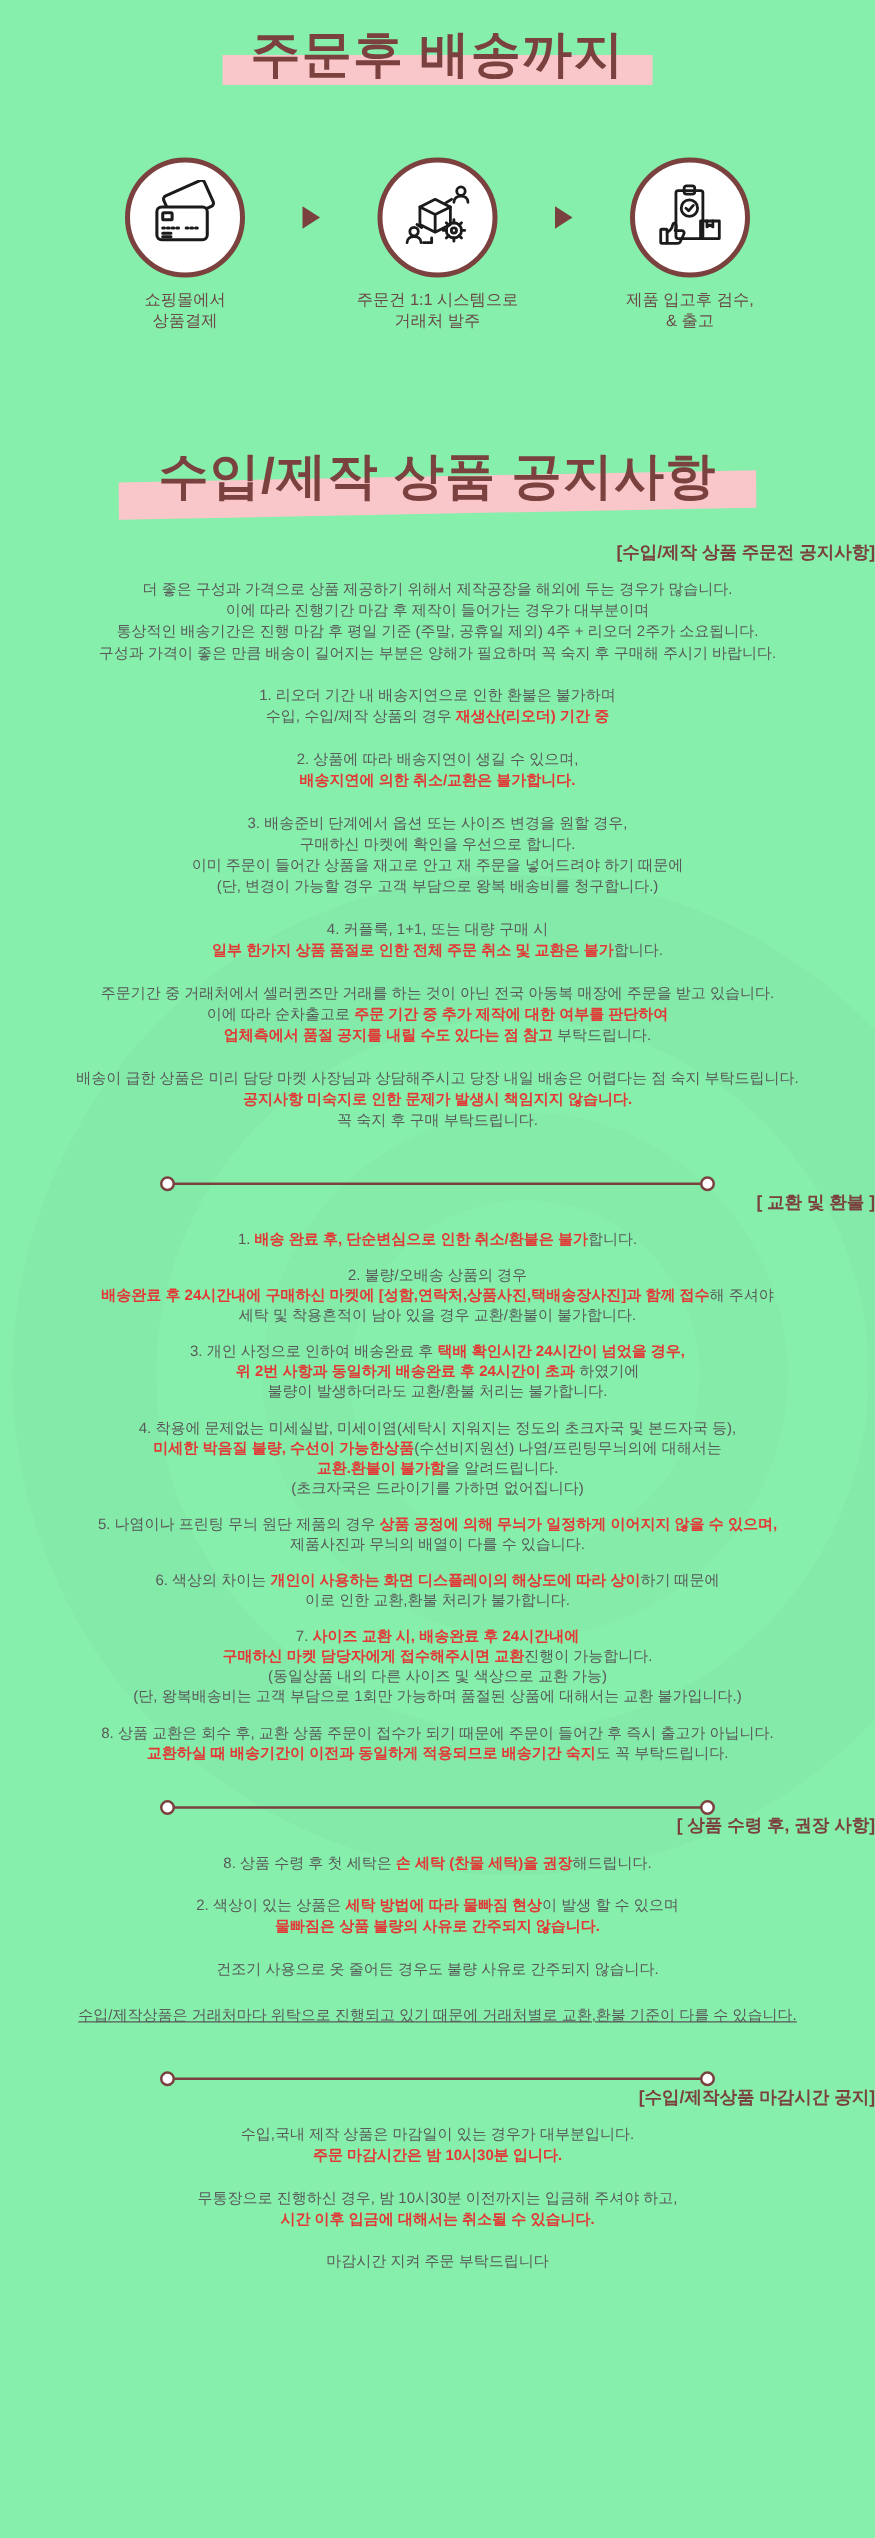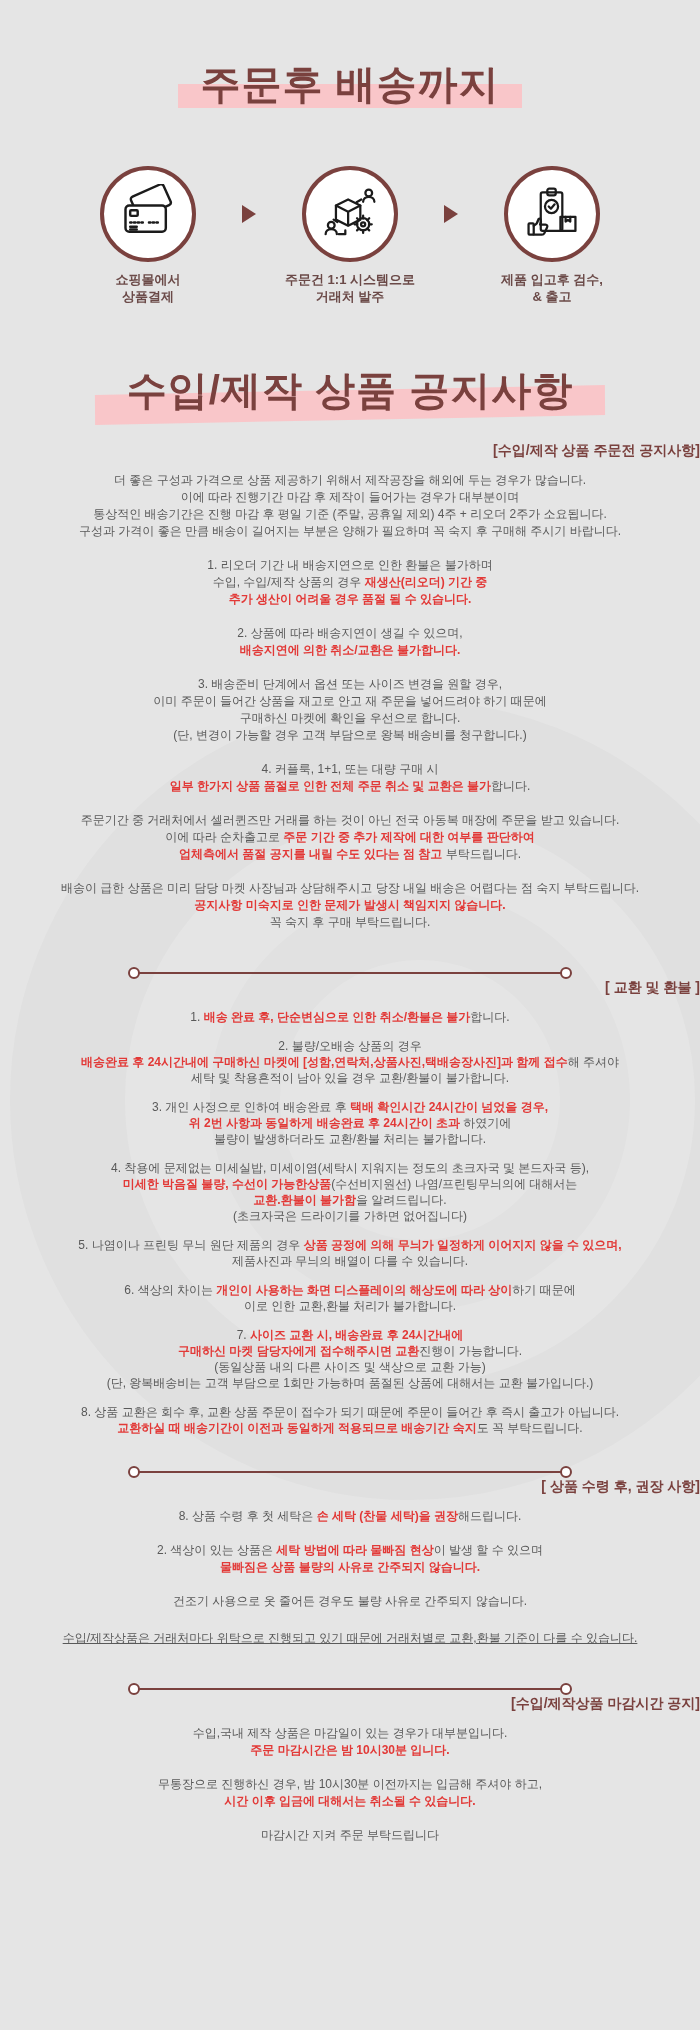--- a/index.html
+++ b/index.html
@@ -5,41 +5,41 @@
   :root{
     --brand-brown:#7a413e;
     --highlight-pink:#f9c6c9;
     --body-gray:#595959;
     --accent-red:#e23937;
     --label-brown:#6b4a48;
     --icon-ink:#1b1b1b;
   }
   *{margin:0;padding:0;box-sizing:border-box;}
   body{background:#fff;font-family:"Liberation Sans","DejaVu Sans",sans-serif;}
-  .page{position:relative;width:700px;height:2030px;margin:0 auto;background:#e5e5e5;overflow:hidden;padding-top:62px;}
+  .page{position:relative;width:700px;height:2030px;margin:0 auto;background:#86efac;overflow:hidden;padding-top:22px;}
   .content{position:relative;z-index:1;text-align:center;}
   
   .wm{position:absolute;z-index:0;border-radius:50%;pointer-events:none;}
   .wm1{left:10px;top:700px;width:800px;height:800px;border:115px solid rgba(90,90,90,0.03);}
   .wm2{left:210px;top:890px;width:420px;height:420px;border:70px solid rgba(90,90,90,0.022);}
 
   
   .big-title{font-size:40px;font-weight:900;color:var(--brand-brown);letter-spacing:1px;line-height:1.1;}
   .hl-wrap{position:relative;display:inline-block;padding:0 6px;}
   .hl-bar{position:absolute;z-index:-1;background:var(--highlight-pink);}
   .bar1{left:-16px;right:-16px;bottom:-2px;height:24px;}
   .bar2{left:-26px;right:-26px;bottom:-8px;height:30px;transform:skewY(-0.7deg) rotate(-0.4deg);}
-  .title2-wrap{margin-top:63px;}
+  .title2-wrap{margin-top:94px;}
 
   
   .process{margin-top:60px;display:flex;justify-content:center;align-items:flex-start;}
   .step{width:178px;}
   .circle{width:96px;height:96px;margin:0 auto;border:4px solid var(--brand-brown);border-radius:50%;display:flex;align-items:center;justify-content:center;background:#fff;}
   .circle svg{width:60px;height:60px;}
-  .step-label{margin-top:9px;font-size:13px;font-weight:700;color:var(--label-brown);line-height:17px;}
+  .step-label{margin-top:9px;font-size:13px;font-weight:400;color:var(--label-brown);line-height:17px;}
   .flow-arrow{width:0;height:0;border-left:14px solid var(--brand-brown);border-top:9px solid transparent;border-bottom:9px solid transparent;margin:39px 5px 0 5px;}
 
   
   .sec-heading{font-size:14px;font-weight:bold;color:var(--brand-brown);line-height:17px;text-align:right;}
   .mt30{margin-top:30px;}
   .para{margin-top:17px;font-size:12px;color:var(--body-gray);}
   .para .line{line-height:17px;min-height:17px;}
   .para .red{color:var(--accent-red);font-weight:bold;}
   .first-para{margin-top:13px;}
   .sec-ex .para{margin-top:13px;}
@@ -140,30 +140,29 @@
       <h3 class="sec-heading mt30">[수입/제작 상품 주문전 공지사항]</h3>
       <div class="para first-para">
           <div class="line"><span>더 좋은 구성과 가격으로 상품 제공하기 위해서 제작공장을 해외에 두는 경우가 많습니다.</span></div>
           <div class="line"><span>이에 따라 진행기간 마감 후 제작이 들어가는 경우가 대부분이며</span></div>
           <div class="line"><span>통상적인 배송기간은 진행 마감 후 평일 기준 (주말, 공휴일 제외) 4주 + 리오더 2주가 소요됩니다.</span></div>
           <div class="line"><span>구성과 가격이 좋은 만큼 배송이 길어지는 부분은 양해가 필요하며 꼭 숙지 후 구매해 주시기 바랍니다.</span></div>
         </div>
       <div class="para">
           <div class="line"><span>1. 리오더 기간 내 배송지연으로 인한 환불은 불가하며</span></div>
           <div class="line"><span>수입, 수입/제작 상품의 경우 </span><span class="red">재생산(리오더) 기간 중</span></div>
-          <div class="line"><span class="red">추가 생산이 어려울 경우 품절 될 수 있습니다.</span></div>
         </div>
       <div class="para">
           <div class="line"><span>2. 상품에 따라 배송지연이 생길 수 있으며,</span></div>
           <div class="line"><span class="red">배송지연에 의한 취소/교환은 불가합니다.</span></div>
         </div>
       <div class="para">
           <div class="line"><span>3. 배송준비 단계에서 옵션 또는 사이즈 변경을 원할 경우,</span></div>
+          <div class="line"><span>구매하신 마켓에 확인을 우선으로 합니다.</span></div>
           <div class="line"><span>이미 주문이 들어간 상품을 재고로 안고 재 주문을 넣어드려야 하기 때문에</span></div>
-          <div class="line"><span>구매하신 마켓에 확인을 우선으로 합니다.</span></div>
           <div class="line"><span>(단, 변경이 가능할 경우 고객 부담으로 왕복 배송비를 청구합니다.)</span></div>
         </div>
       <div class="para">
           <div class="line"><span>4. 커플룩, 1+1, 또는 대량 구매 시</span></div>
           <div class="line"><span class="red">일부 한가지 상품 품절로 인한 전체 주문 취소 및 교환은 불가</span><span>합니다.</span></div>
         </div>
       <div class="para">
           <div class="line"><span>주문기간 중 거래처에서 셀러퀸즈만 거래를 하는 것이 아닌 전국 아동복 매장에 주문을 받고 있습니다.</span></div>
           <div class="line"><span>이에 따라 순차출고로 </span><span class="red">주문 기간 중 추가 제작에 대한 여부를 판단하여</span></div>
           <div class="line"><span class="red">업체측에서 품절 공지를 내릴 수도 있다는 점 참고</span><span> 부탁드립니다.</span></div>

